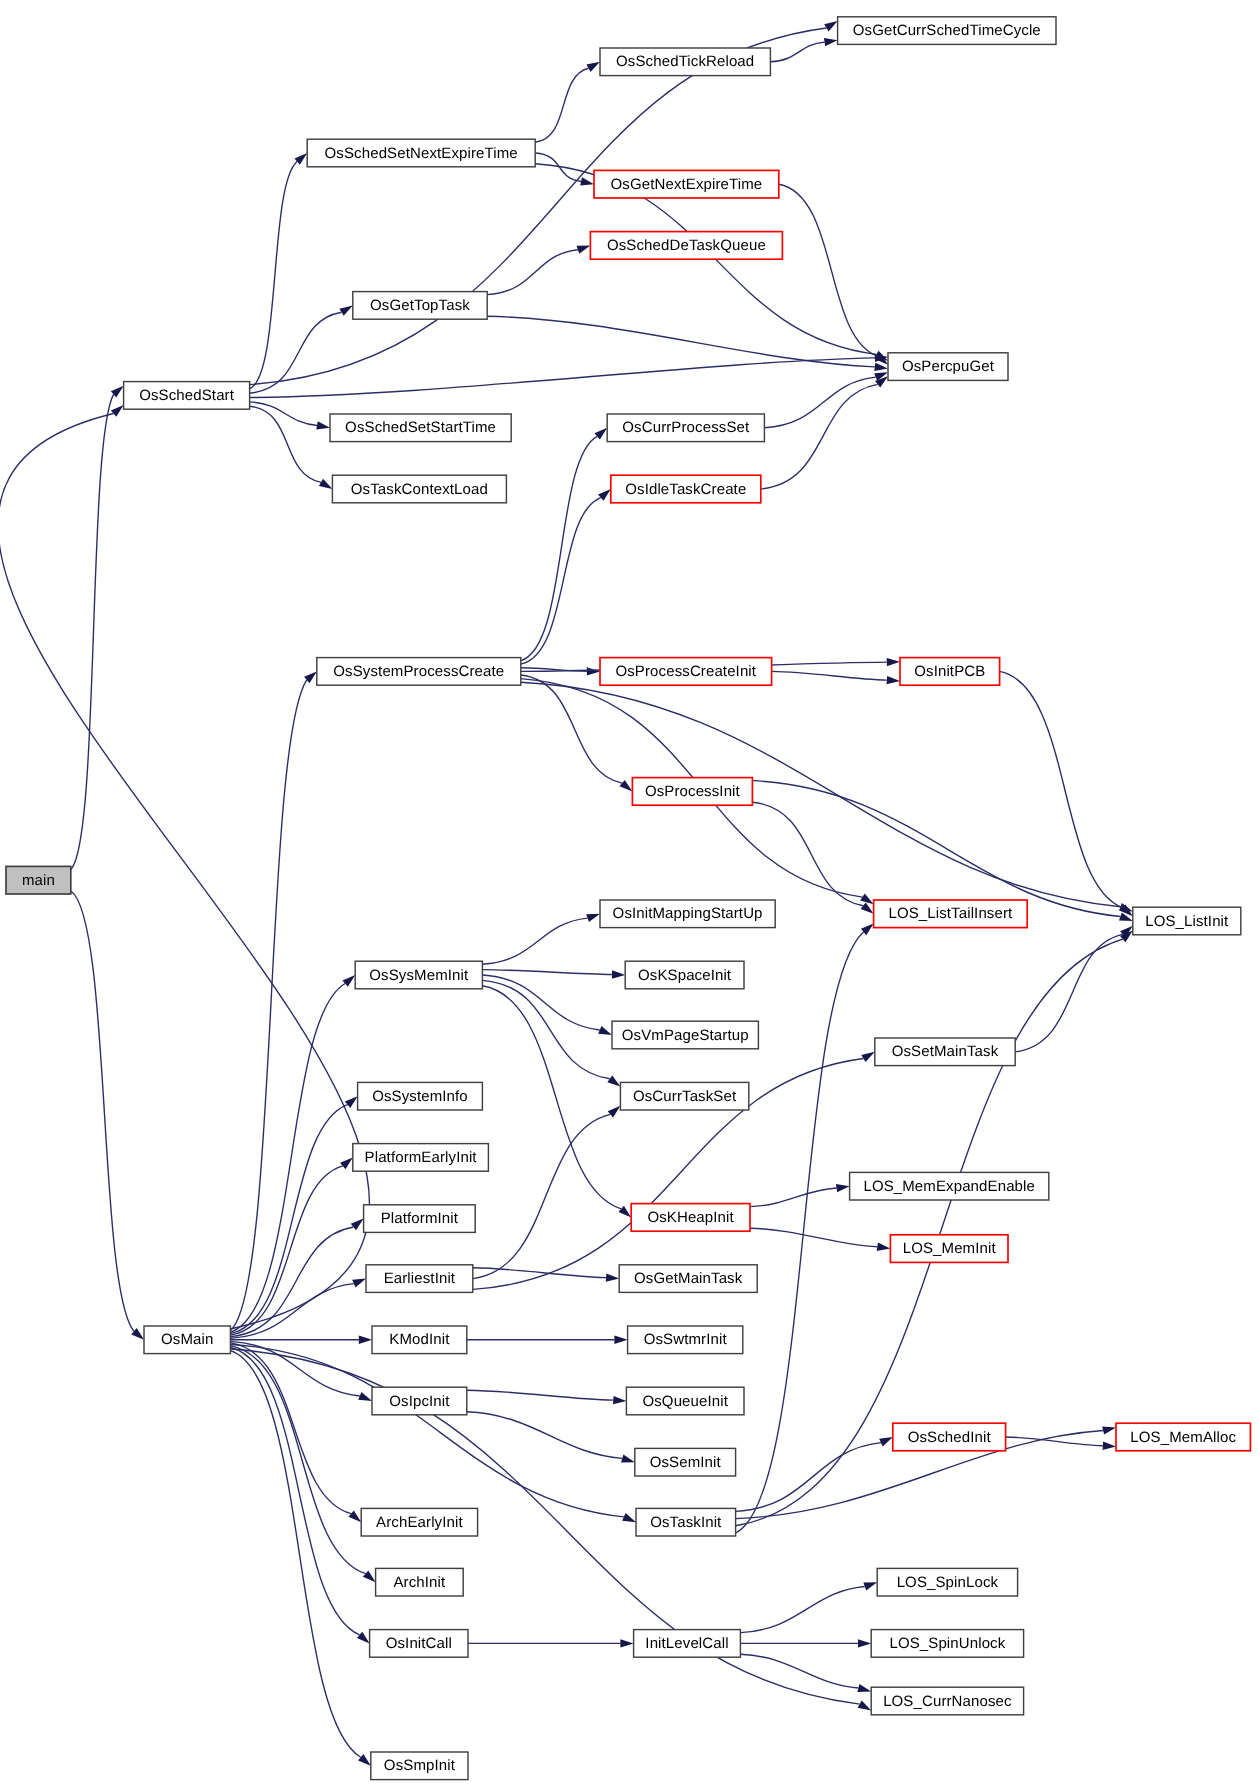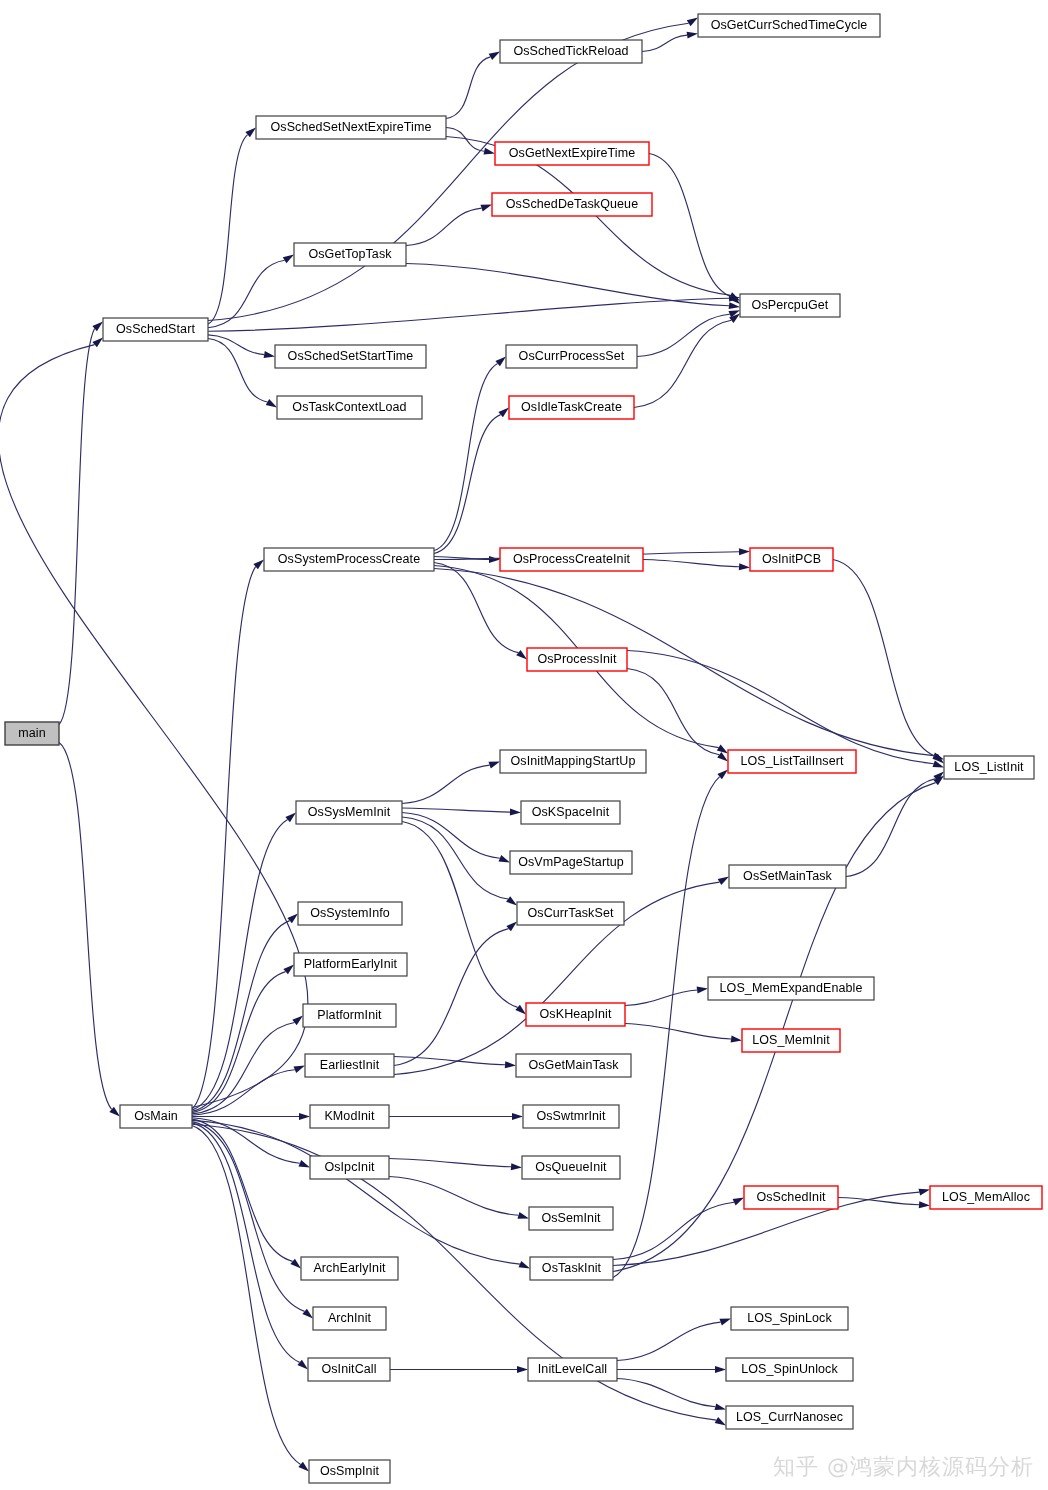--- a/index.html
+++ b/index.html
@@ -402,14 +402,13 @@
         <g>
           <rect x="726" y="1406" width="127" height="23" class="node-rect"></rect>
           <text x="789.5" y="1418" class="node-label">LOS_CurrNanosec</text>
         </g>
         <g>
           <rect x="309" y="1460" width="81" height="23" class="node-rect"></rect>
           <text x="349.5" y="1472" class="node-label">OsSmpInit</text>
         </g>
       </g>
   </svg>
-  <div class="watermark">知乎 @鸿蒙内核源码分析</div>
 </div>
 
 </body></html>

